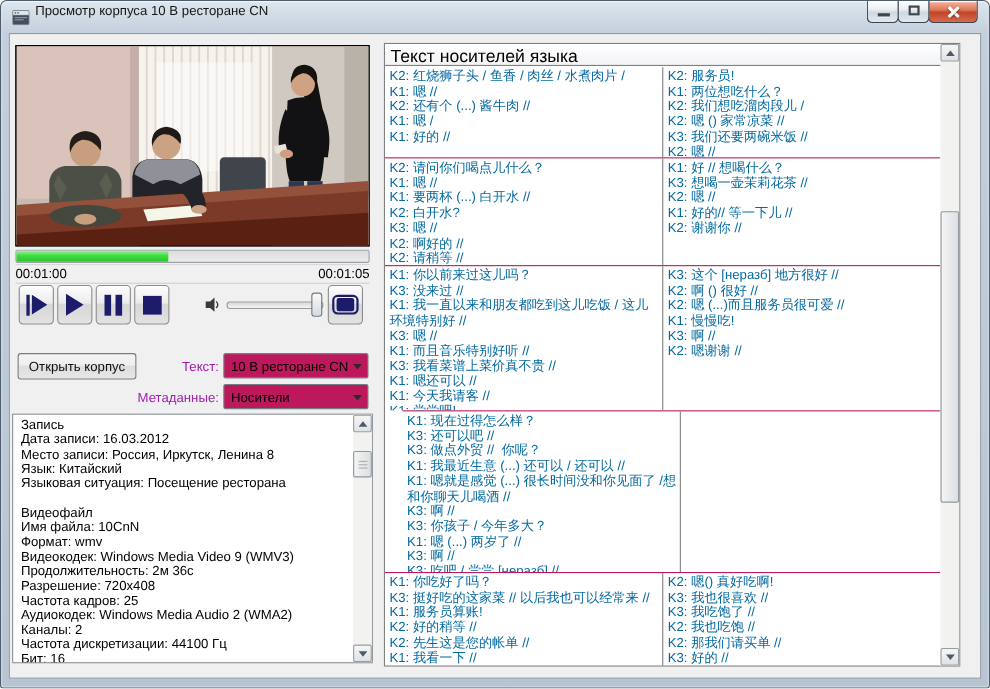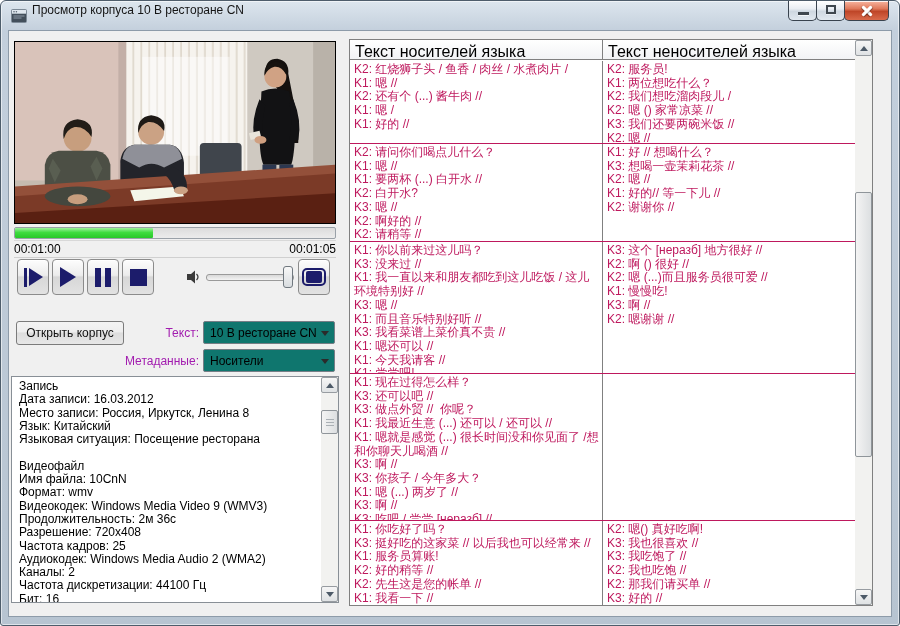--- a/index.html
+++ b/index.html
@@ -52,21 +52,21 @@
   .fsinner{position:absolute;left:2px;top:1px;right:2px;bottom:1px;background:#1c1c6b;border-radius:2px;}
   .volicon{position:absolute;left:177px;top:238px;width:16px;height:16px;}
   .slider{position:absolute;left:197px;top:243px;width:88px;height:7px;border:1px solid #9a9a9a;border-radius:3px;background:linear-gradient(#d8d8d8,#f4f4f4);}
   .sthumb{position:absolute;left:274px;top:235px;width:10px;height:22px;border:1px solid #70787f;border-radius:3px;background:linear-gradient(#f8f8f8,#d8dcdf);}
   
   .pushbtn{position:absolute;left:7px;top:290px;width:108px;height:24px;border:1px solid #7b7b7b;border-radius:3px;
       background:linear-gradient(#f4f4f4,#eeeeee 45%,#dddddd 50%,#e7e7e7);font-size:12px;color:#111;
       font-family:inherit;cursor:pointer;}
   .lbl{position:absolute;width:150px;text-align:right;font-size:12px;color:#a21caf;}
   .lbl1{left:40px;top:295px;} .lbl2{left:40px;top:323px;}
-  .combo{position:absolute;left:194px;width:132px;height:23px;border:1px solid #767e86;border-radius:2px;background:#0f766e;
+  .combo{position:absolute;left:194px;width:132px;height:23px;border:1px solid #767e86;border-radius:2px;background:#be185d;
       font-size:12px;color:#000;display:flex;align-items:center;padding-left:6px;cursor:default;}
   .combo1{top:290px;} .combo2{top:318px;}
   .cArrow{position:absolute;right:5px;top:9px;width:0;height:0;border-left:4px solid transparent;border-right:4px solid transparent;border-top:5px solid #2b2b2b;}
   
   .metabox{position:absolute;left:2px;top:345px;width:328px;height:227px;background:#fff;border:1px solid #888f96;}
   .metatext{position:absolute;left:0;top:0;right:17px;bottom:0;padding:3px 4px 3px 7px;font-size:12px;line-height:13.3px;color:#000;white-space:pre-wrap;overflow:hidden;}
   
   .vscroll{position:absolute;right:0;top:0;bottom:0;width:17px;background:#f2f2f0;}
   .sbbtn{position:absolute;left:0;width:17px;height:16px;border:1px solid #979ca1;border-radius:2px;
       background:linear-gradient(#f6f6f6,#dfe2e4);display:flex;align-items:center;justify-content:center;}
@@ -78,22 +78,22 @@
   .meta-thumb{top:33px;height:24px;}
   .grip{position:absolute;left:4px;top:50%;width:8px;height:1px;background:#aab0b5;box-shadow:0 -3px 0 #aab0b5,0 3px 0 #aab0b5;}
   
   .ttable{position:absolute;left:340px;top:8px;width:524px;height:567px;background:#fff;border:1px solid #808080;}
   .thead{position:absolute;left:0;top:0;width:505px;height:20px;display:flex;border-bottom:1px solid #808080;background:linear-gradient(#ffffff,#f2f3f5);}
   .th{font-size:16px;color:#000;padding:3px 0 0 5px;width:252px;}
   .th+.th{width:253px;border-left:1px solid #808080;}
   .tbody{position:absolute;left:0;top:21px;width:505px;bottom:0;overflow:hidden;}
   .trow{display:flex;width:505px;}
   .trow+.trow{border-top:1px solid #be185d;}
-  .tr1{height:82px;} .tr2{height:98px;} .tr3{height:132px;} .tr4{height:147px;} .tr5{height:87px;}
-  .tcell{width:252px;padding:2px 2px 0 4px;font-size:12px;line-height:13.7px;color:#be185d;white-space:pre-wrap;overflow:hidden;}
+  .tr1{height:82px;} .tr2{height:98px;} .tr3{height:132px;} .tr4{height:147px;margin-left:16px;} .tr5{height:87px;}
+  .tcell{width:252px;padding:2px 2px 0 4px;font-size:12px;line-height:13.7px;color:#0369a1;white-space:pre-wrap;overflow:hidden;}
   .tcell+.tcell{width:253px;border-left:1px solid #808080;}
   .table-thumb{top:152px;height:265px;}
 </style>
 </head>
 <body>
 
 <div class="win">
 
   <div class="titlebar">
     <span class="appicon">
@@ -255,21 +255,20 @@
           </div>
         <div class="sbbtn sbdown">
             <span class="trid"></span>
           </div>
       </div>
     </div>
 
     <div class="ttable">
       <div class="thead">
         <div class="th">Текст носителей языка</div>
-        <div class="th">Текст неносителей языка</div>
       </div>
       <div class="tbody">
           <div class="trow tr1">
             <div class="tcell">K2: 红烧狮子头 / 鱼香 / 肉丝 / 水煮肉片 /
 K1: 嗯 //
 K2: 还有个 (...) 酱牛肉 //
 K1: 嗯 /
 K1: 好的 //</div>
             <div class="tcell">K2: 服务员!
 K1: 两位想吃什么？

